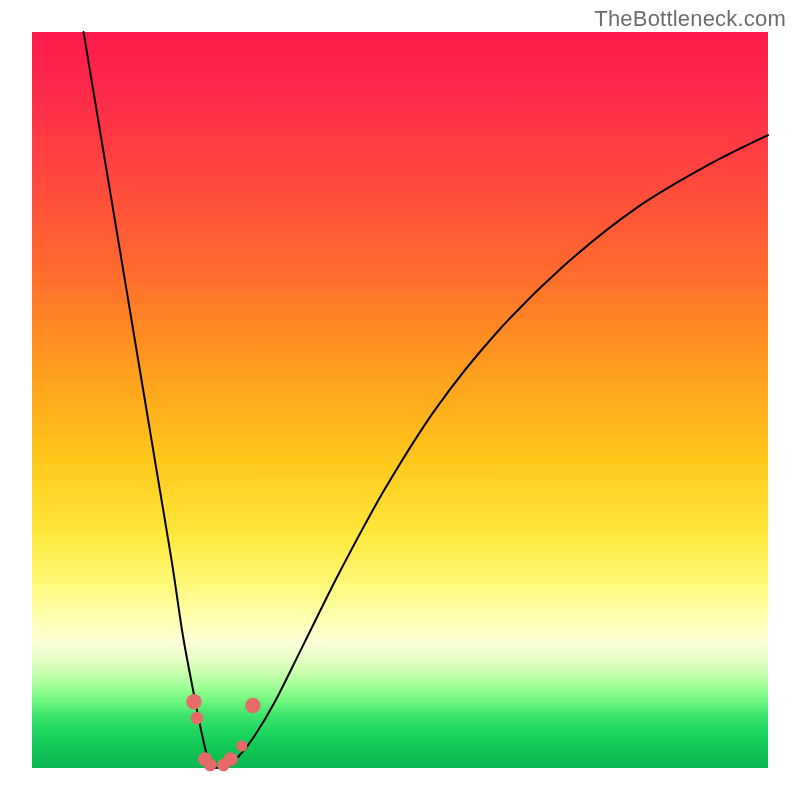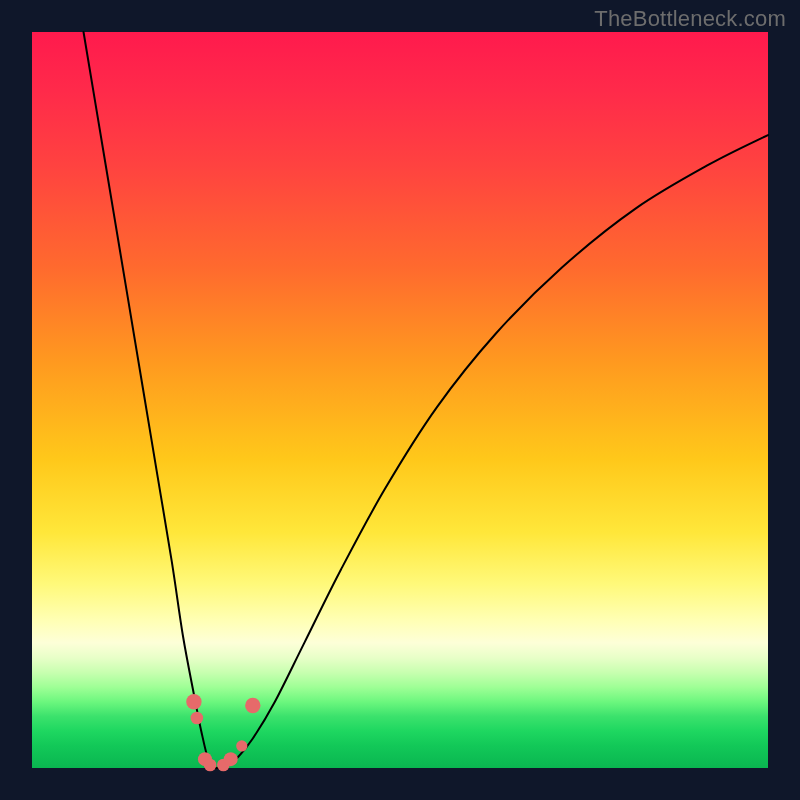--- a/index.html
+++ b/index.html
@@ -10,21 +10,21 @@
     overflow: hidden;
     background: #000;
     font-family: Arial, Helvetica, sans-serif;
   }
   .frame {
     position: absolute;
     top: 0;
     left: 0;
     width: 800px;
     height: 800px;
-    background: #0f172a;
+    background: #ffffff;
   }
   .plot-area {
     position: absolute;
     top: 32px;
     left: 32px;
     width: 736px;
     height: 736px;
     
     background: linear-gradient(
       to bottom,

